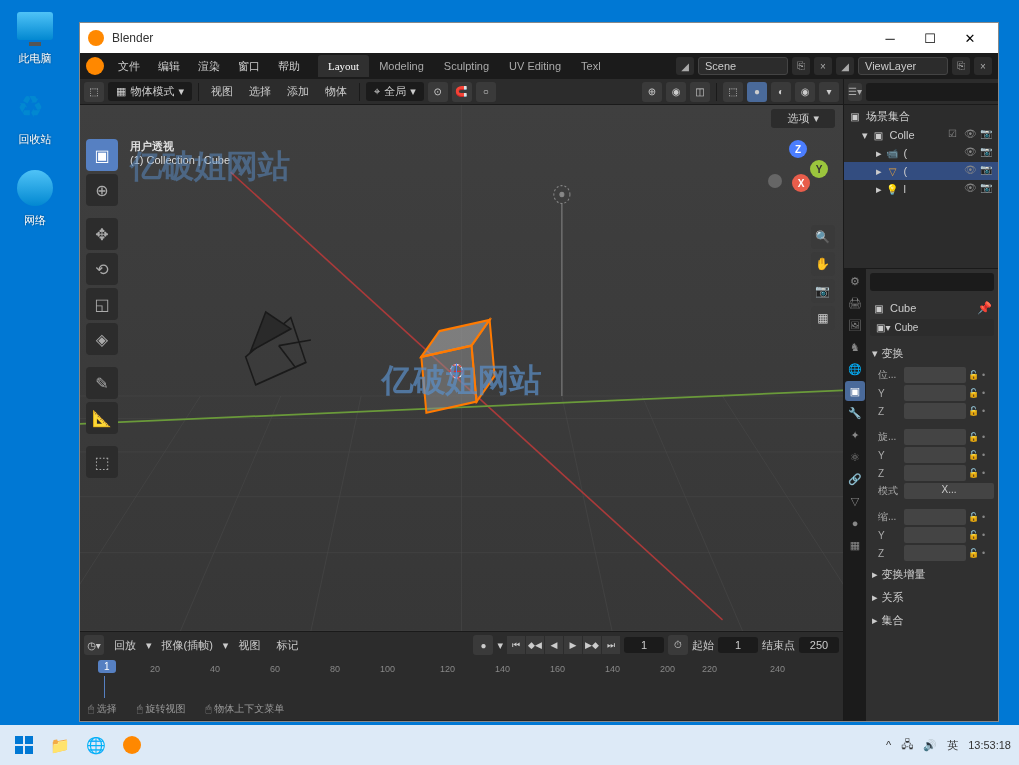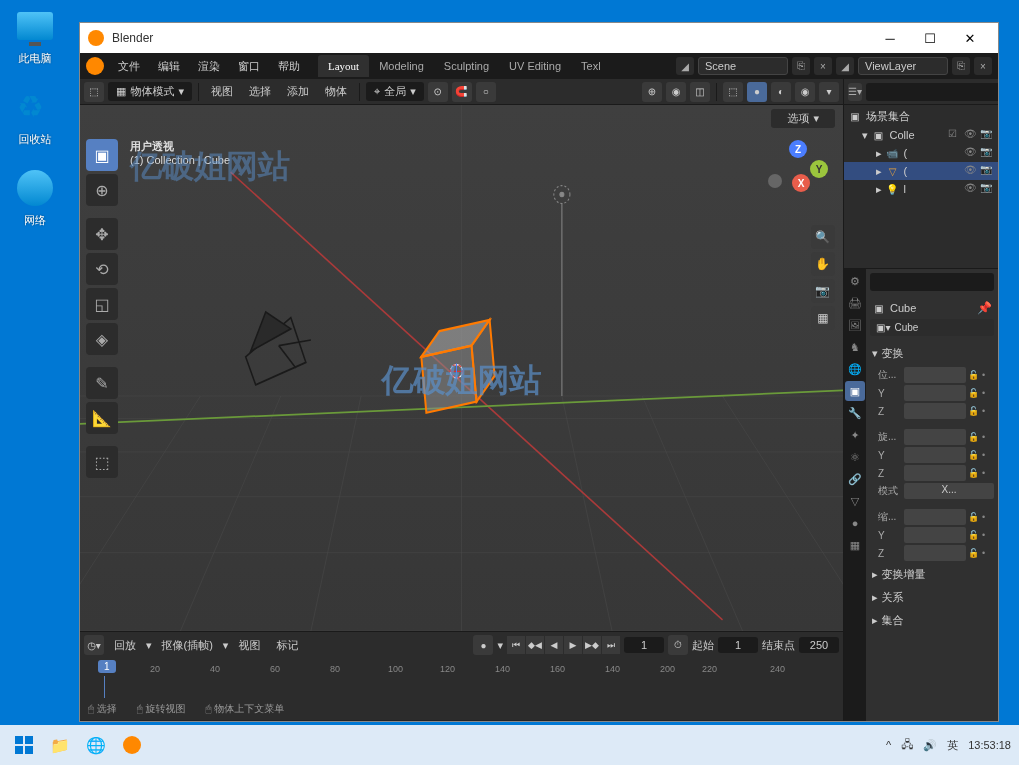--- a/index.html
+++ b/index.html
@@ -362,21 +362,21 @@
           <span>结束点</span>
           <input class="frame-input" value="250" style="">
         </div>
         <div class="timeline-track">
           <div class="frame-marker">1</div>
           <div class="playhead"></div>
           <div class="frame-tick" style="left:70px">20</div>
           <div class="frame-tick" style="left:130px">40</div>
           <div class="frame-tick" style="left:190px">60</div>
           <div class="frame-tick" style="left:250px">80</div>
-          <div class="frame-tick" style="left:308px">100</div>
+          <div class="frame-tick" style="left:300px">100</div>
           <div class="frame-tick" style="left:360px">120</div>
           <div class="frame-tick" style="left:415px">140</div>
           <div class="frame-tick" style="left:470px">160</div>
           <div class="frame-tick" style="left:525px">140</div>
           <div class="frame-tick" style="left:580px">200</div>
           <div class="frame-tick" style="left:622px">220</div>
           <div class="frame-tick" style="left:690px">240</div>
         </div>
         <div class="timeline-footer">
           <span><span>🖱</span> <span>选择</span></span>

